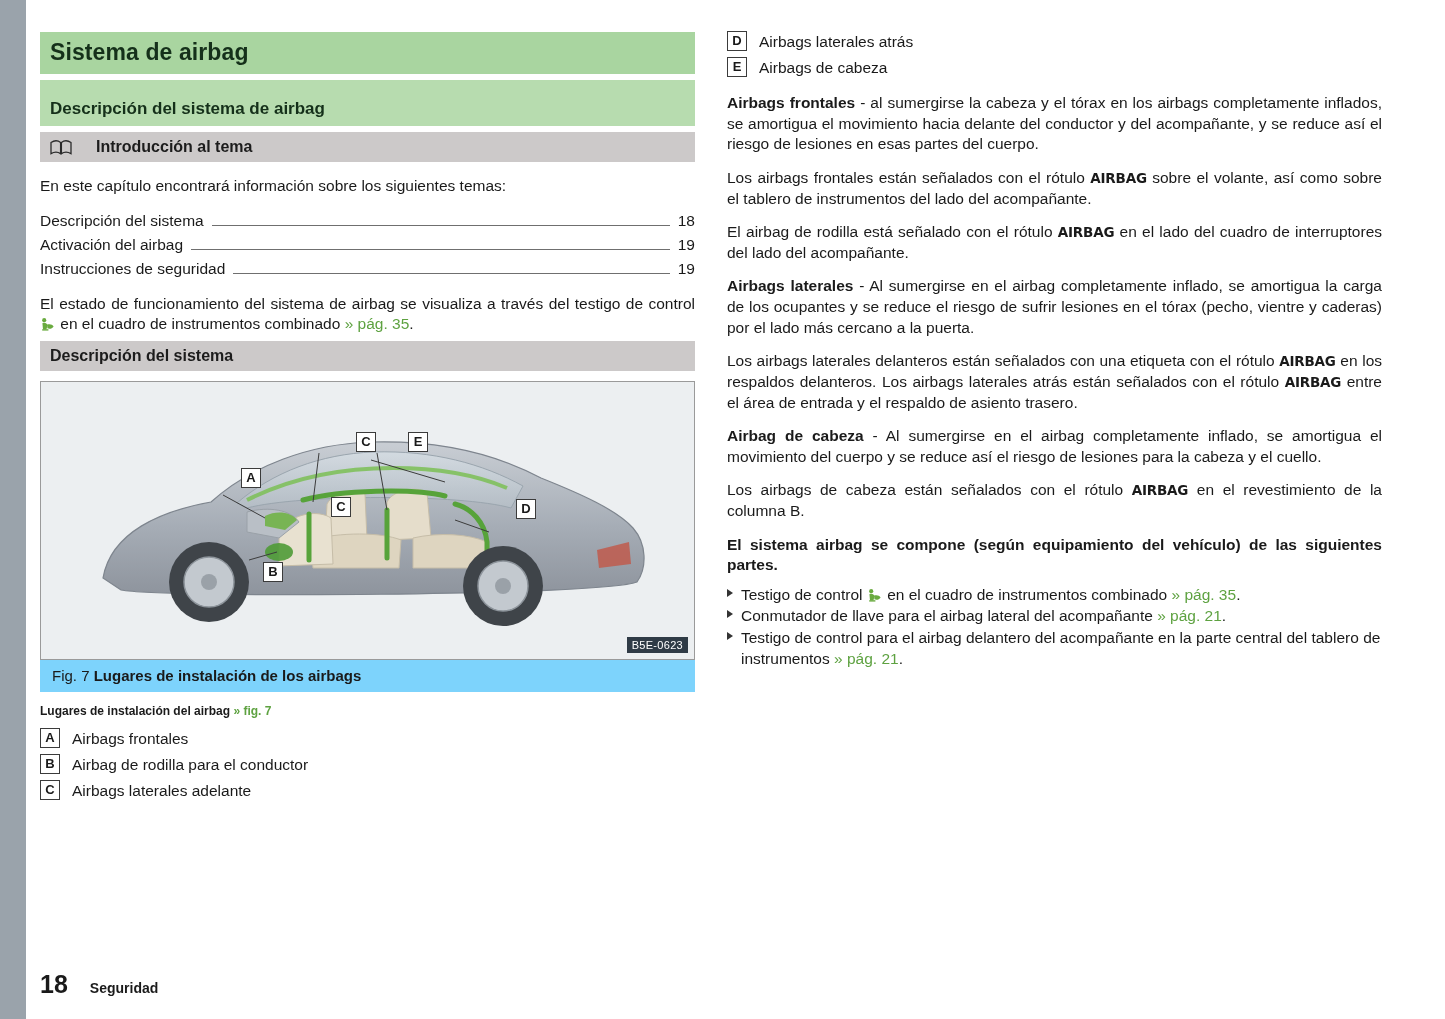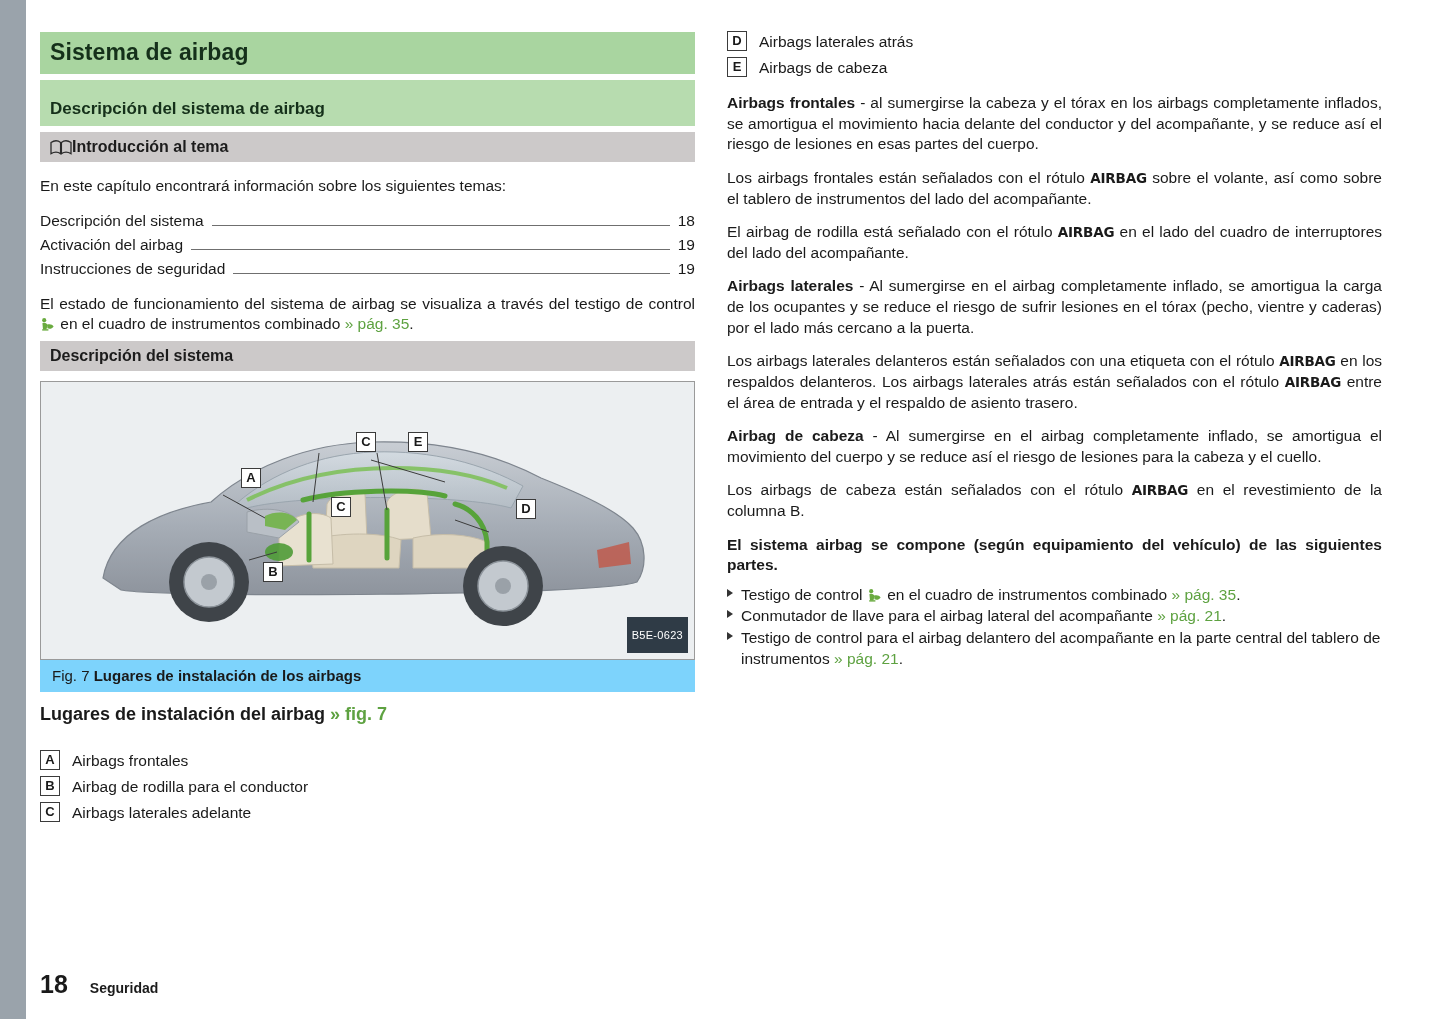--- a/index.html
+++ b/index.html
@@ -60,21 +60,21 @@
   }
   .h3-band {
     background: #ccc9c9;
     color: #1c1c1c;
     font-size: 16px;
     font-weight: bold;
     padding: 6px 0 6px 10px;
     margin-top: 6px;
     display: flex;
     align-items: center;
-    gap: 0;
+    gap: 24px;
   }
   .h3-band.plain {
     padding-left: 10px;
   }
   .book-icon {
     display: inline-block;
     width: 22px;
     height: 15px;
     position: relative;
   }
@@ -114,21 +114,21 @@
     position: relative;
     overflow: hidden;
   }
   .fig-code {
     position: absolute;
     right: 6px;
     bottom: 6px;
     background: #2f3b46;
     color: #ffffff;
     font-size: 11px;
-    padding: 12px 5px;
+    padding: 2px 5px;
     letter-spacing: 0.3px;
   }
   .fig-caption {
     background: #7dd3fc;
     padding: 7px 0 8px 12px;
     font-size: 15px;
   }
   .fig-caption .cap-b { font-weight: bold; }
   
   .letter-box {
@@ -139,23 +139,23 @@
     line-height: 1;
     padding: 2px 4px 3px 4px;
     min-width: 10px;
     text-align: center;
     background: #ffffff;
   }
   .legend {
     margin-top: 12px;
   }
   .legend-title {
-    font-size: 18px;
-    font-weight: bold;
-    margin-bottom: 22px;
+    font-size: 12px;
+    font-weight: bold;
+    margin-bottom: 7px;
   }
   .legend-row {
     display: flex;
     align-items: center;
     gap: 12px;
     font-size: 15.5px;
     line-height: 1.62;
   }
   .legend-row .lbl { padding-top: 1px; }
   

